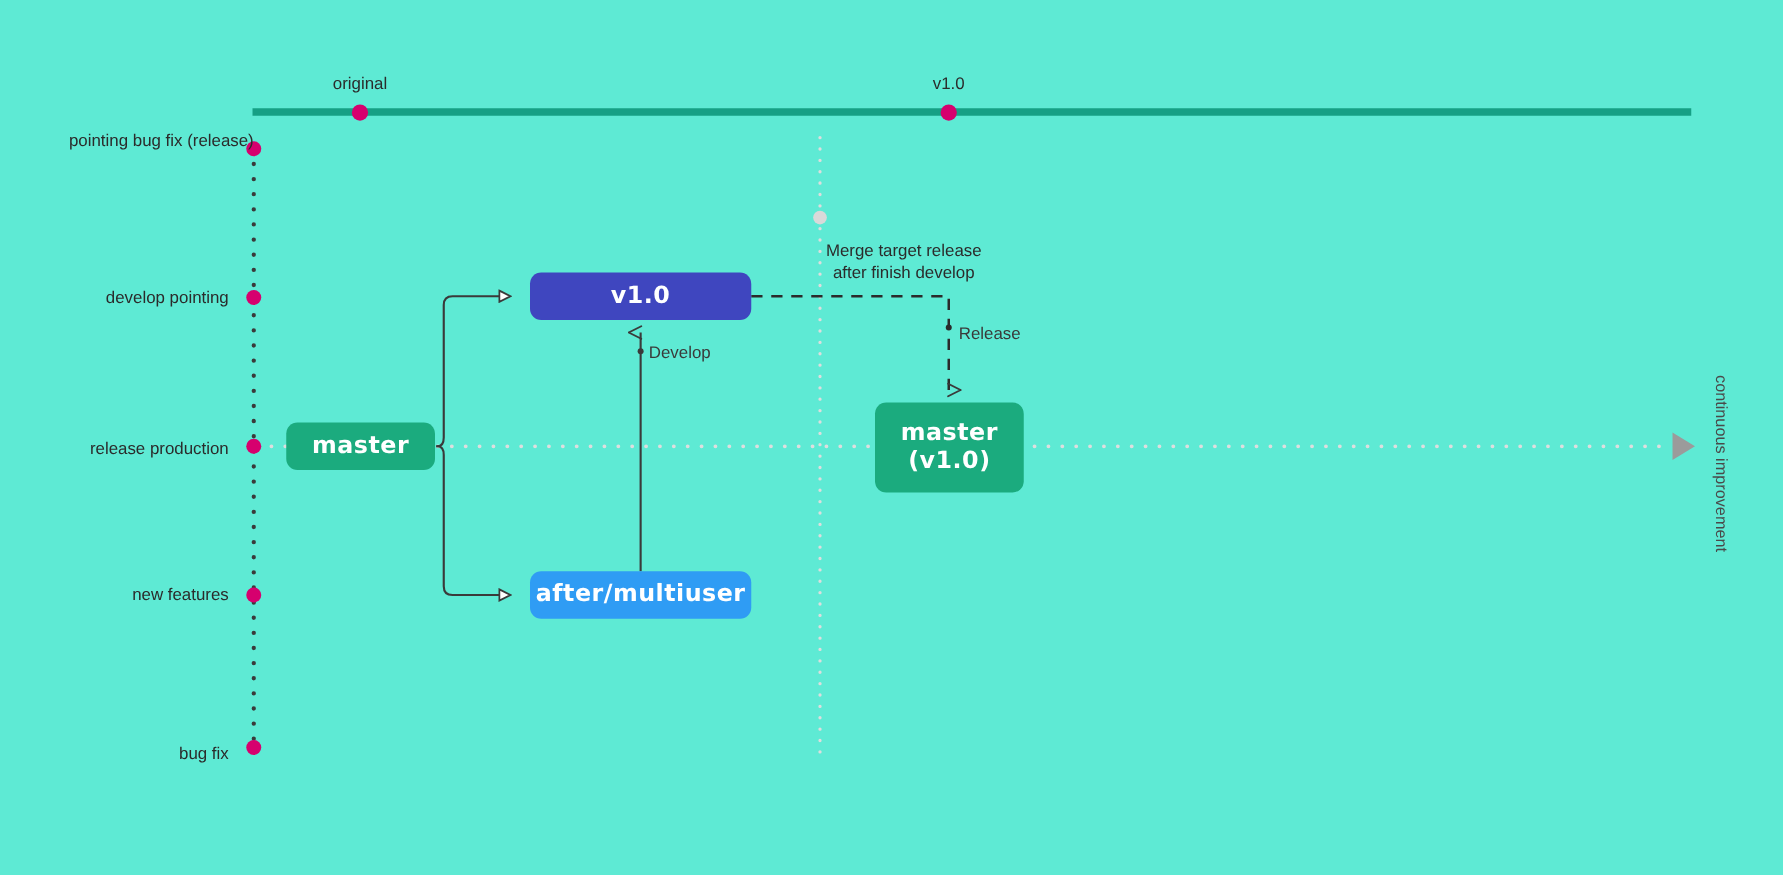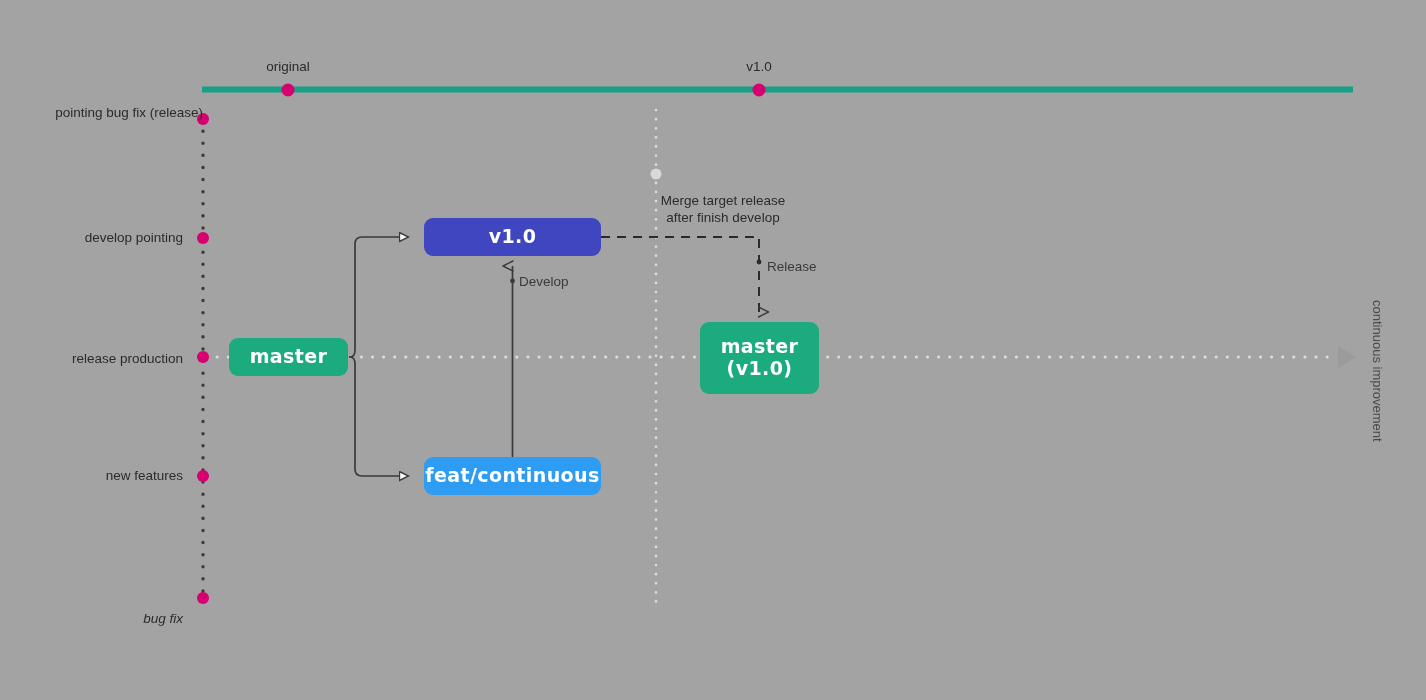--- a/index.html
+++ b/index.html
@@ -8,21 +8,21 @@
     padding: 0;
     background: #ffffff;
   }
   body {
     font-family: "Liberation Sans", "DejaVu Sans", sans-serif;
   }
   #canvas {
     position: relative;
     width: 1426px;
     height: 700px;
-    background: #a3a3a3;
+    background: #5eead4;
     overflow: hidden;
   }
   #svg-layer {
     position: absolute;
     top: 0;
     left: 0;
     width: 1426px;
     height: 700px;
   }
 
@@ -136,32 +136,32 @@
     <circle cx="759" cy="90" r="6.5" fill="#d6006e"></circle>
   </svg>
 
   <div class="timeline-label" style="left:238px; top:60px; width:100px;">original</div>
   <div class="timeline-label" style="left:709px; top:60px; width:100px;">v1.0</div>
 
   <div class="axis-label" style="left:0px; top:106px; width:183px;margin-left:20px;">pointing bug fix (release)</div>
   <div class="axis-label" style="left:0px; top:231px; width:183px;">develop pointing</div>
   <div class="axis-label" style="left:0px; top:352px; width:183px;">release production</div>
   <div class="axis-label" style="left:0px; top:469px; width:183px;">new features</div>
-  <div class="axis-label" style="left:0px; top:612px; width:183px;font-style:italic;">bug fix</div>
+  <div class="axis-label" style="left:0px; top:596px; width:183px;">bug fix</div>
 
   <div class="node" style="left:229px; top:338px; width:119px; height:38px; background:#1bab7e; font-size:19px;">
     <span class="node-label">master</span>
   </div>
 
   <div class="node" style="left:424px; top:218px; width:177px; height:38px; background:#3f46bf; font-size:19px;">
     <span class="node-label">v1.0</span>
   </div>
 
   <div class="node" style="left:424px; top:457px; width:177px; height:38px; background:#2f9cf4; font-size:19px;">
-    <span class="node-label">feat/continuous</span>
+    <span class="node-label">after/multiuser</span>
   </div>
 
   <div class="node" style="left:700px; top:322px; width:119px; height:72px; background:#1bab7e; font-size:19px;">
     <span class="node-label">master
 (v1.0)</span>
   </div>
 
   <div class="edge-label" style="left:519px; top:275px;">Develop</div>
   <div class="edge-label" style="left:767px; top:260px;">Release</div>
 

